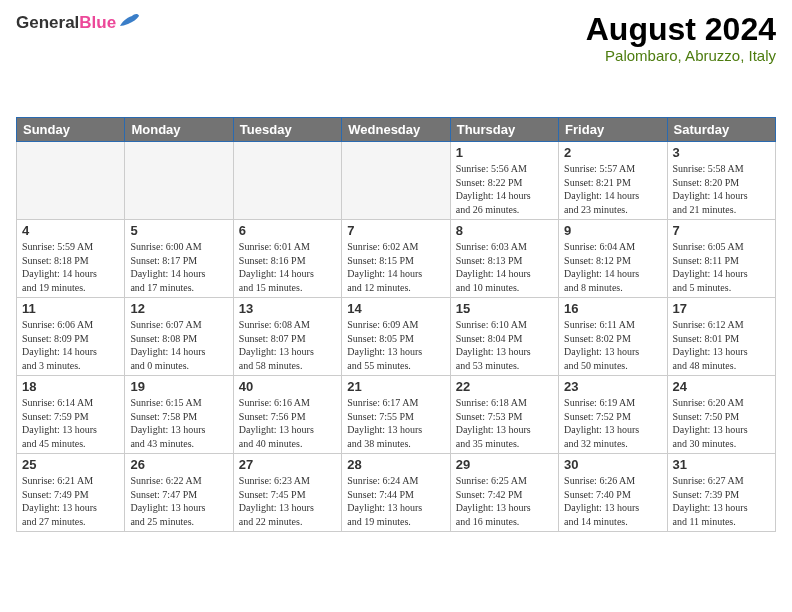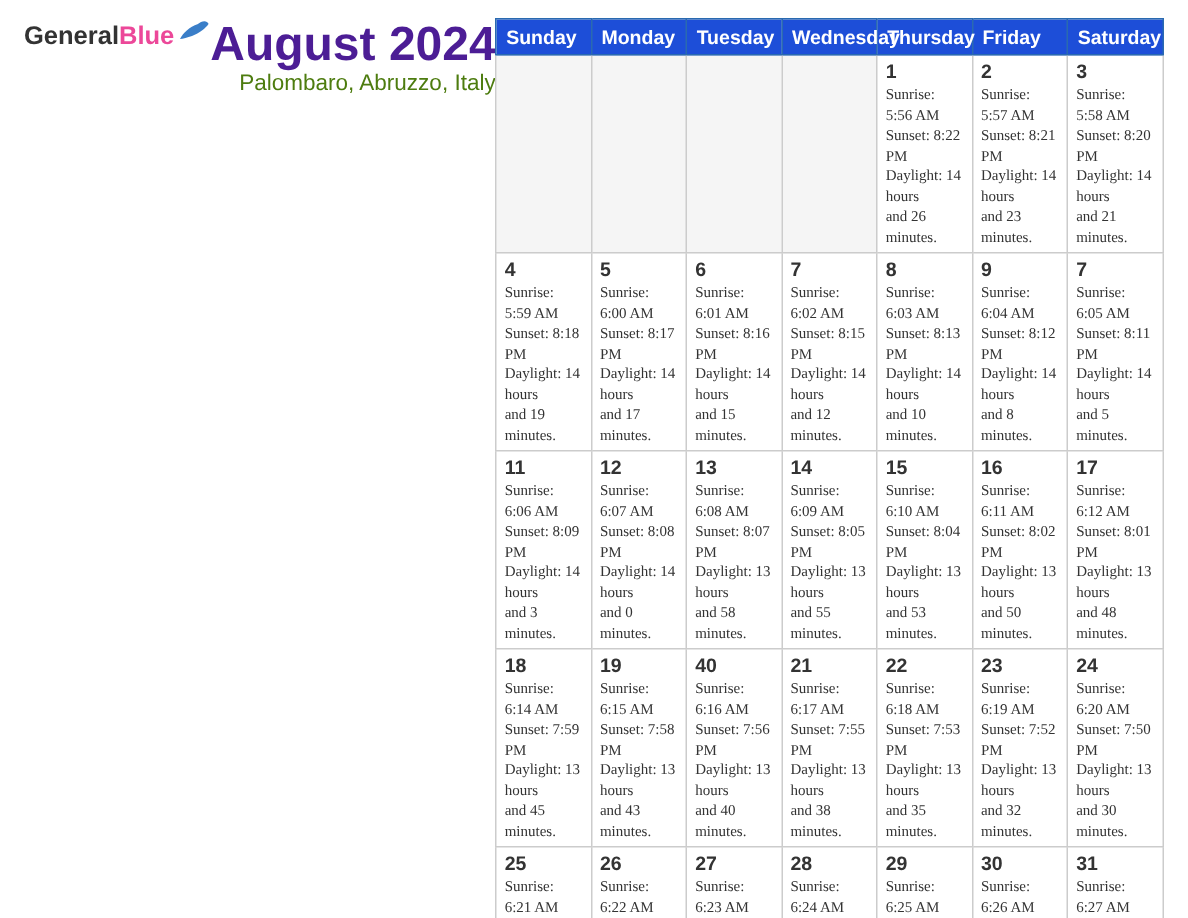--- a/index.html
+++ b/index.html
@@ -8,55 +8,56 @@
       background: #fff;
       width: 792px;
       height: 612px;
       overflow: hidden;
     }
     .page {
       width: 792px;
       height: 465px;
       padding: 12px 16px 12px 16px;
       display: flex;
-      flex-direction: row;
+      flex-direction: column;
+      gap: 45px;
     }
     .header {
       display: flex;
       align-items: flex-start;
       justify-content: space-between;
       margin-bottom: 8px;
     }
     .logo {
       display: flex;
       flex-direction: column;
       align-items: flex-start;
     }
     .title-block {
       text-align: right;
     }
     .main-title {
       font-size: 32px;
       font-weight: bold;
-      color: #4c1d95;
+      color: #000000;
       line-height: 1.1;
     }
     .subtitle {
       font-size: 15px;
       color: #4d7c0f;
     }
     .calendar {
       flex: 1;
       border: 1px solid #ccc;
       border-collapse: collapse;
       width: 100%;
       table-layout: fixed;
     }
     .calendar th {
-      background-color: #1d4ed8;
+      background-color: #737373;
       color: white;
       text-align: left;
       padding: 4px 6px;
       font-size: 13px;
       font-weight: bold;
       border: 1px solid #2a6ab0;
     }
     .calendar td {
       border: 1px solid #ccc;
       vertical-align: top;

